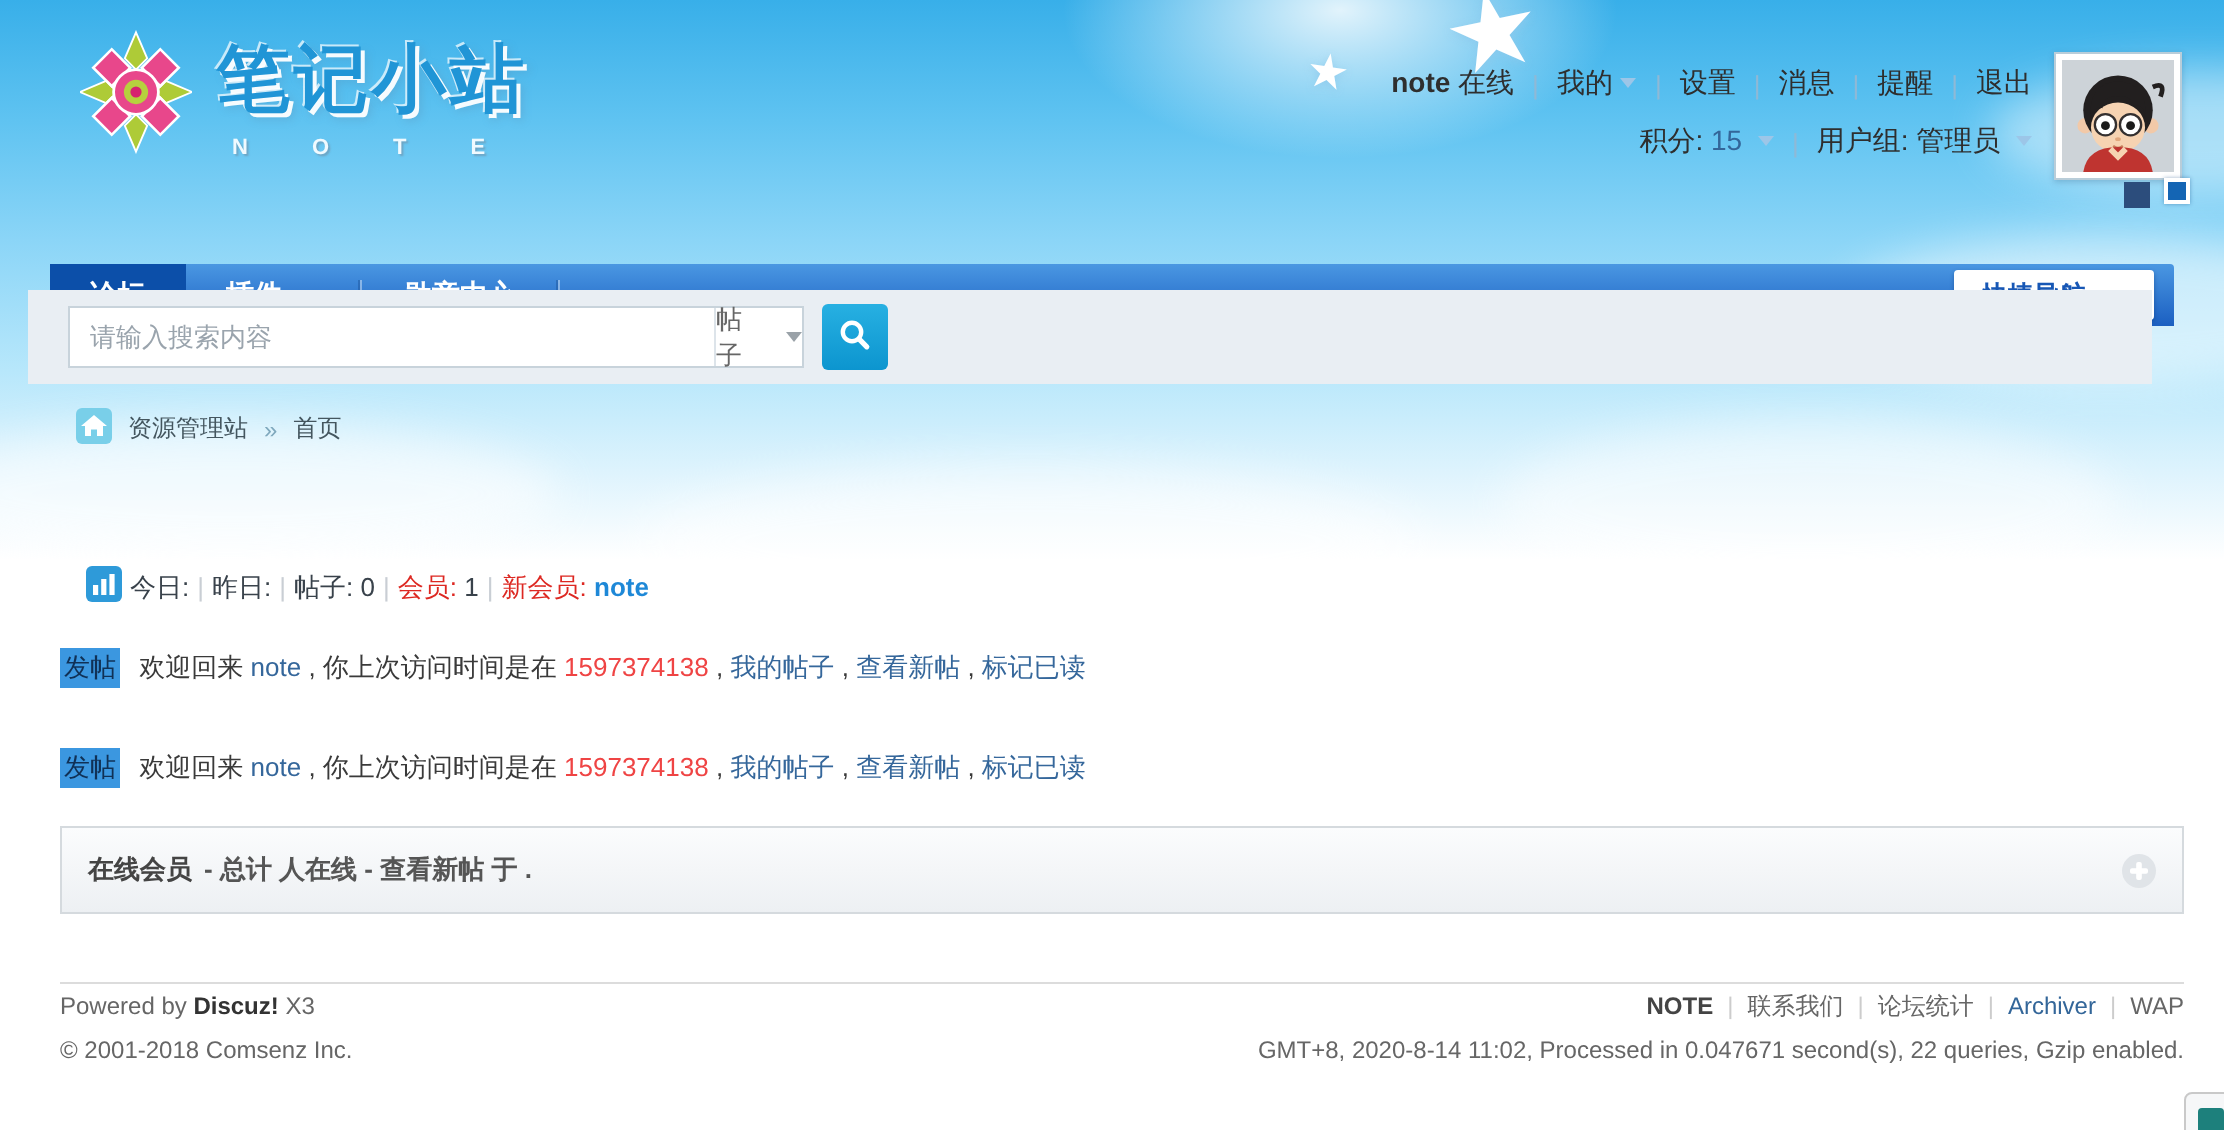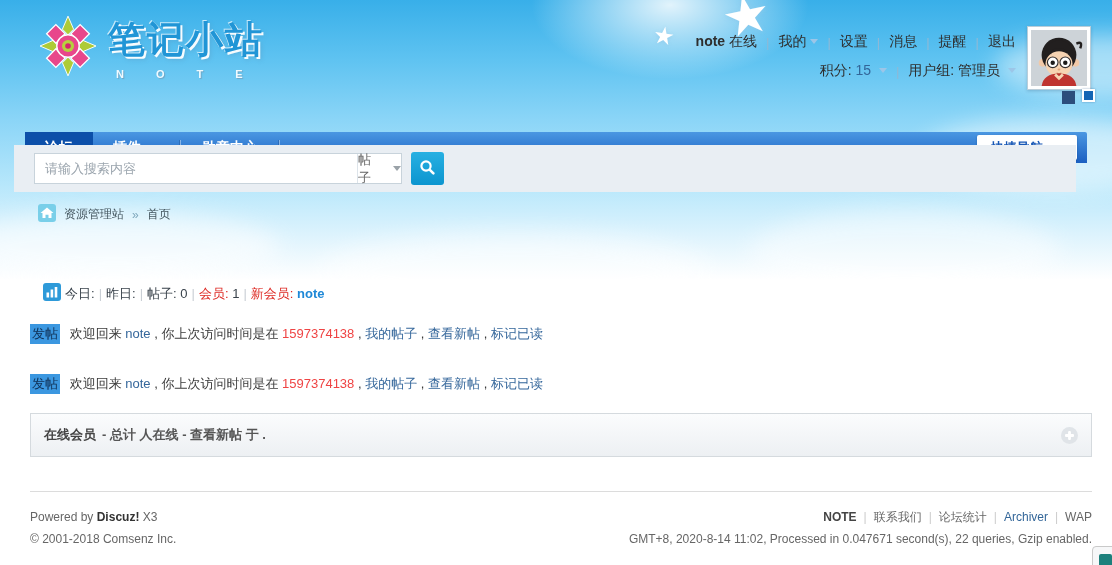--- a/index.html
+++ b/index.html
@@ -96,21 +96,21 @@
 
   
   .online { position:absolute; left:30px; top:413px; width:1062px; height:44px; border:1px solid #d5dade;
     background:linear-gradient(#fbfcfd,#edf0f3); z-index:2; display:flex; align-items:center; padding:0 13px; }
   .online-title { font-weight:bold; color:#444; font-size:13px; margin-right:6px; cursor:pointer; }
   .online-rest { font-weight:bold; color:#555; font-size:13px; }
   .plus-btn { margin-left:auto; width:17px; height:17px; cursor:pointer; }
 
   
   .footer { position:absolute; left:30px; top:491px; width:1062px; border-top:1px solid #dcdcdc;
-    padding-top:14px; font-size:12px; color:#666; z-index:2; }
+    padding-top:0; font-size:12px; color:#666; z-index:2; }
   .f-left { float:left; line-height:22px; }
   .f-right { float:right; text-align:right; line-height:22px; }
   .f-brand { font-weight:bold; color:#333; text-decoration:none; cursor:pointer; }
   .f-note { font-weight:bold; color:#444; text-decoration:none; cursor:pointer; }
   .f-pipe { color:#ccc; margin:0 7px; }
   .f-link { color:#666; text-decoration:none; cursor:pointer; }
   .f-arch { color:#336699; }
 
   
   .corner { position:absolute; left:1092px; top:546px; width:30px; height:30px; background:#f6f7f8;

